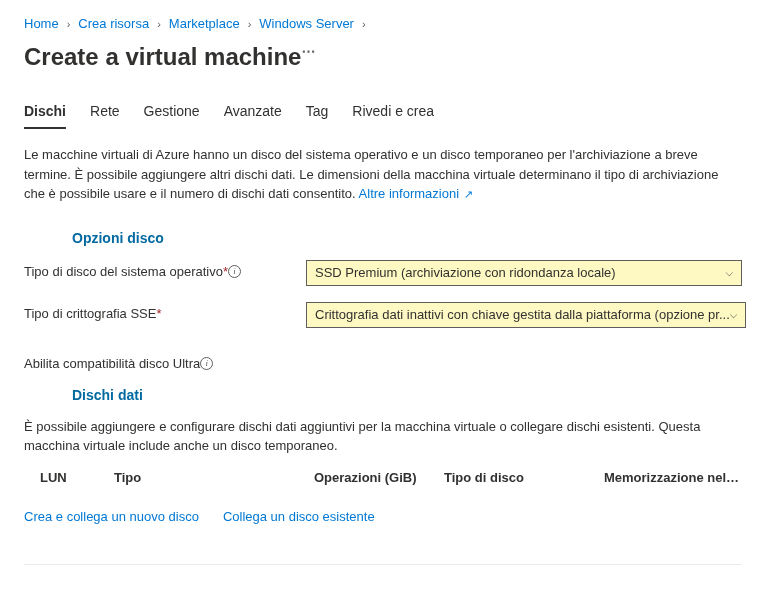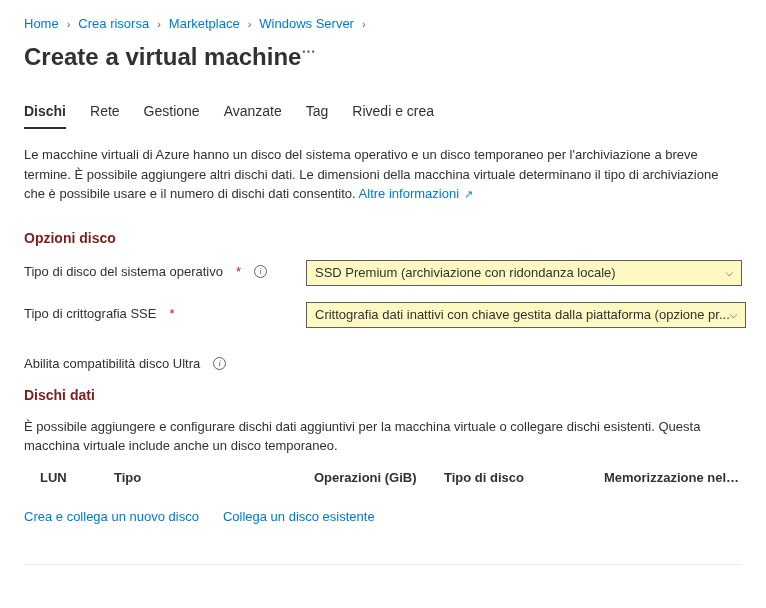--- a/index.html
+++ b/index.html
@@ -70,33 +70,34 @@
       cursor: pointer;
     }
     .ext-icon {
       font-size: 11px;
       margin-left: 2px;
     }
     h2 {
       font-size: 14px;
       font-weight: 600;
       margin-bottom: 14px;
-      color: #7f1d1d;
+      color: #0369a1;
+      margin-left: 48px;
     }
     .form-row {
       display: flex;
       align-items: flex-start;
       margin-bottom: 16px;
     }
     .form-label-col {
       width: 282px;
       flex-shrink: 0;
       display: flex;
       align-items: center;
-      gap: 13px;
+      gap: 0;
       font-size: 13px;
       padding-top: 4px;
     }
     .required {
       color: #a4262c;
     }
     .info-icon {
       width: 13px;
       height: 13px;
       border: 1px solid #605e5c;

